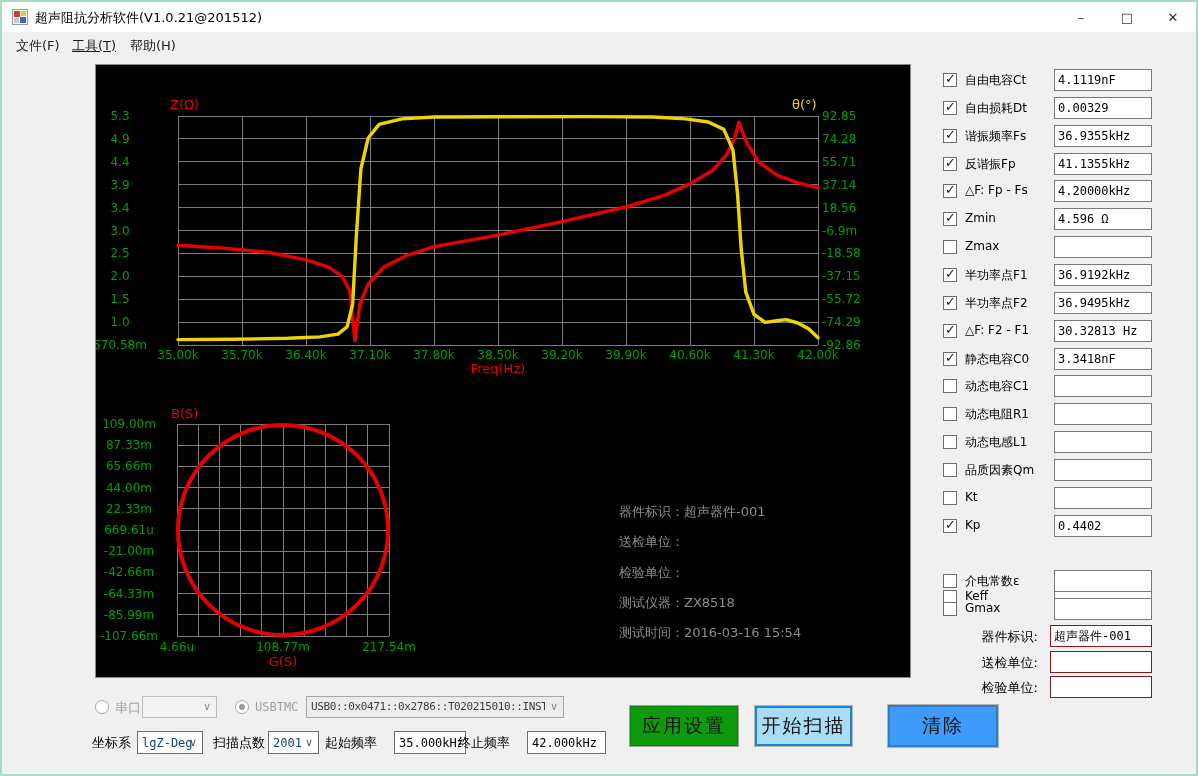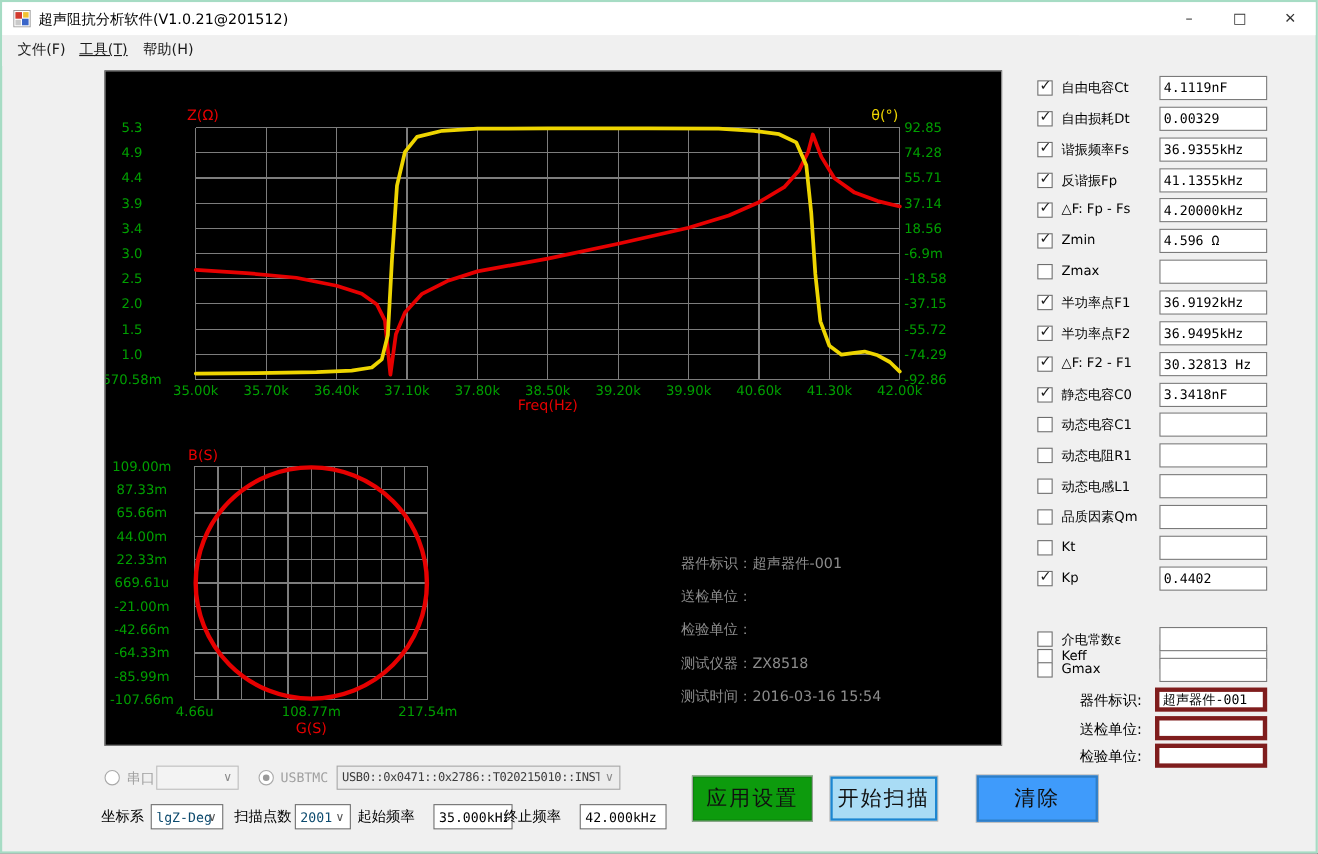--- a/index.html
+++ b/index.html
@@ -31,21 +31,21 @@
   
   #results { position:absolute; left:938px; top:62px; width:258px; height:650px; }
   .rrow { position:absolute; left:0; height:22px; width:258px; }
   .cb { position:absolute; left:3px; top:4px; width:14px; height:14px; background:#fff; border:1px solid #6e6e6e; }
   .cb.on::after { content:"✓"; position:absolute; left:1px; top:-3px; font-size:13px; font-weight:bold; color:#1b1b1b; }
   .rlabel { position:absolute; left:25px; top:3px; font-size:12px; color:#000; white-space:nowrap; }
   .rbox { position:absolute; left:114px; top:0; width:98px; height:22px; border:1px solid #7a7a7a; background:#fff;
           font-family:"DejaVu Sans Mono","Liberation Mono",monospace; font-size:12px; color:#000; padding:0 3px; }
   .idrow { position:absolute; left:0; height:22px; width:258px; }
   .idlabel { position:absolute; left:10px; top:3px; width:88px; text-align:right; font-size:13px; color:#000; white-space:nowrap; }
-  .idbox { position:absolute; left:110px; top:0; width:102px; height:22px; border:4px solid #7f1d1d; background:#fff;
+  .idbox { position:absolute; left:110px; top:0; width:102px; height:22px; border:1px solid #7f1d1d; background:#fff;
            font-family:"DejaVu Sans Mono","Liberation Mono",monospace; font-size:12px; color:#000; padding:0 3px; }
 
   
   .conn-row { position:absolute; left:0; top:694px; width:1001px; height:22px;text-decoration:underline; }
   .radio { position:absolute; top:4px; width:14px; height:14px; border:1px solid #aaaaaa; border-radius:50%; background:#fff; }
   .radio.on::after { content:""; position:absolute; left:3px; top:3px; width:6px; height:6px; border-radius:50%; background:#9a9a9a; }
   .radio.r1 { left:93px; } .radio.r2 { left:233px; }
   .dlabel { position:absolute; top:3px; font-size:13px; color:#a0a0a0; white-space:nowrap; }
   .dlabel.l1 { left:113px; } .dlabel.l2 { left:253px; font-family:"DejaVu Sans Mono","Liberation Mono",monospace; font-size:12px; top:4px; }
   .combo { position:absolute; top:0; height:22px; border:1px solid #a8a8a8; background:#fff; }

